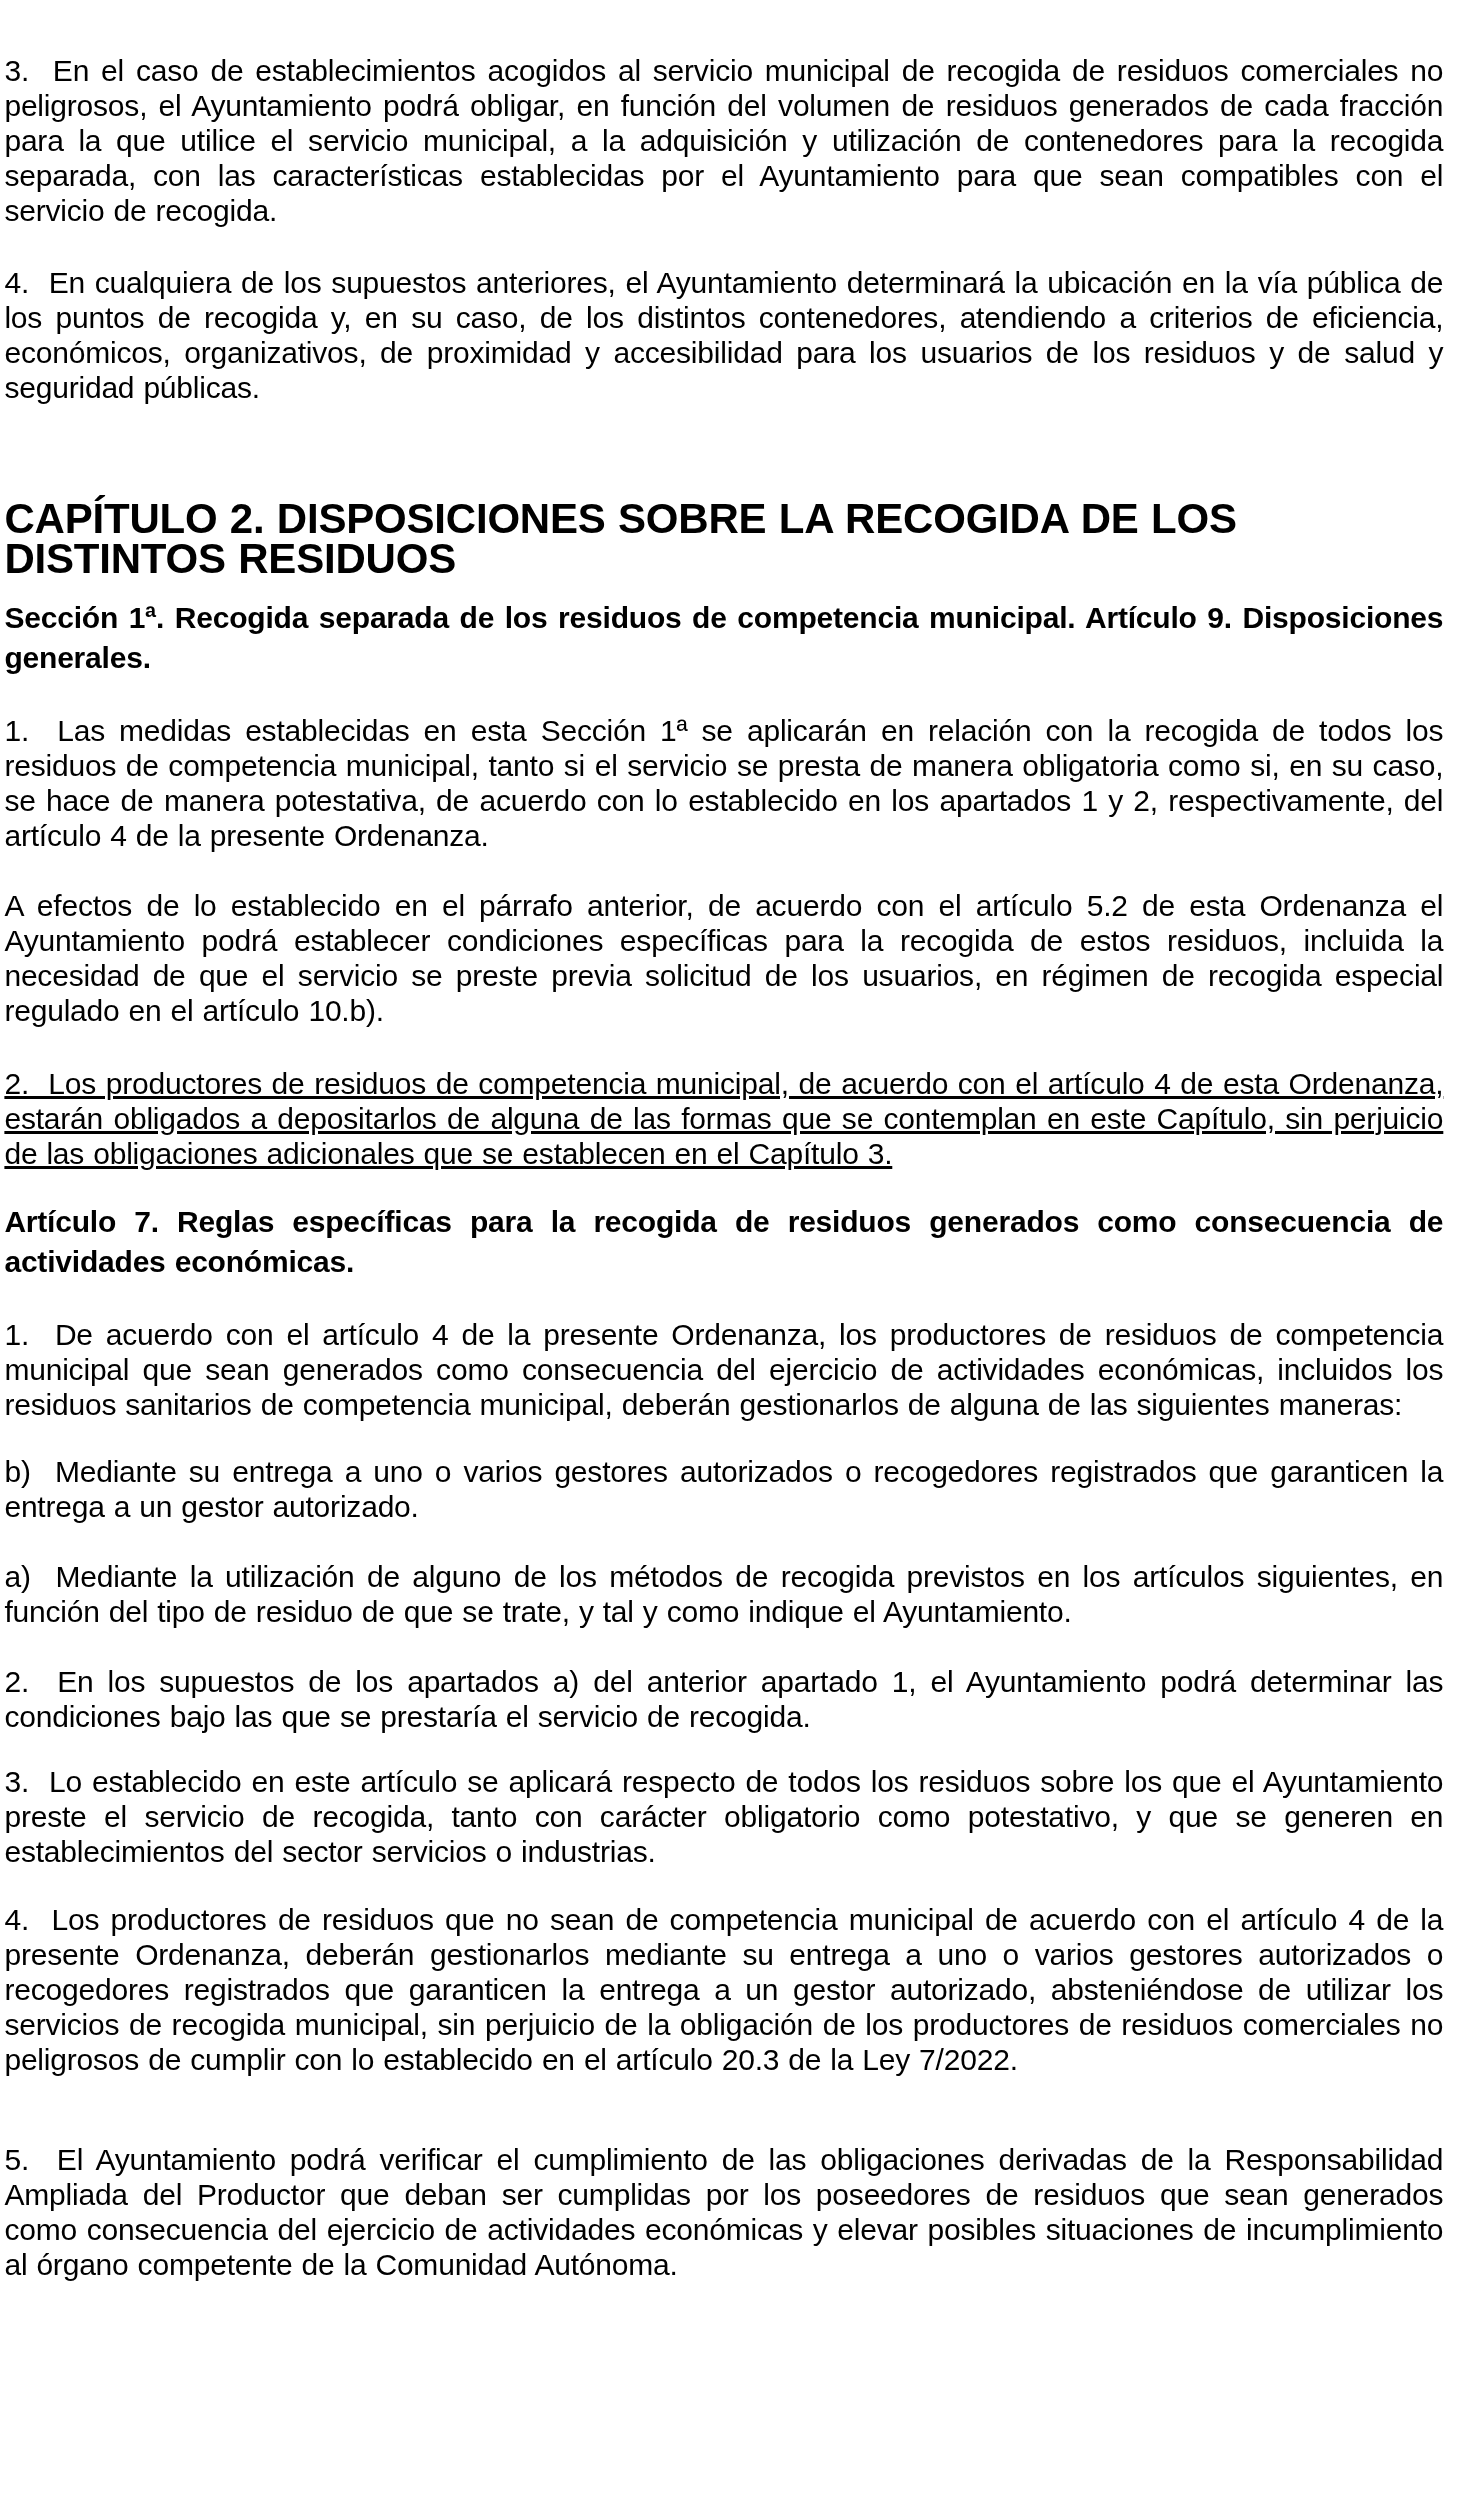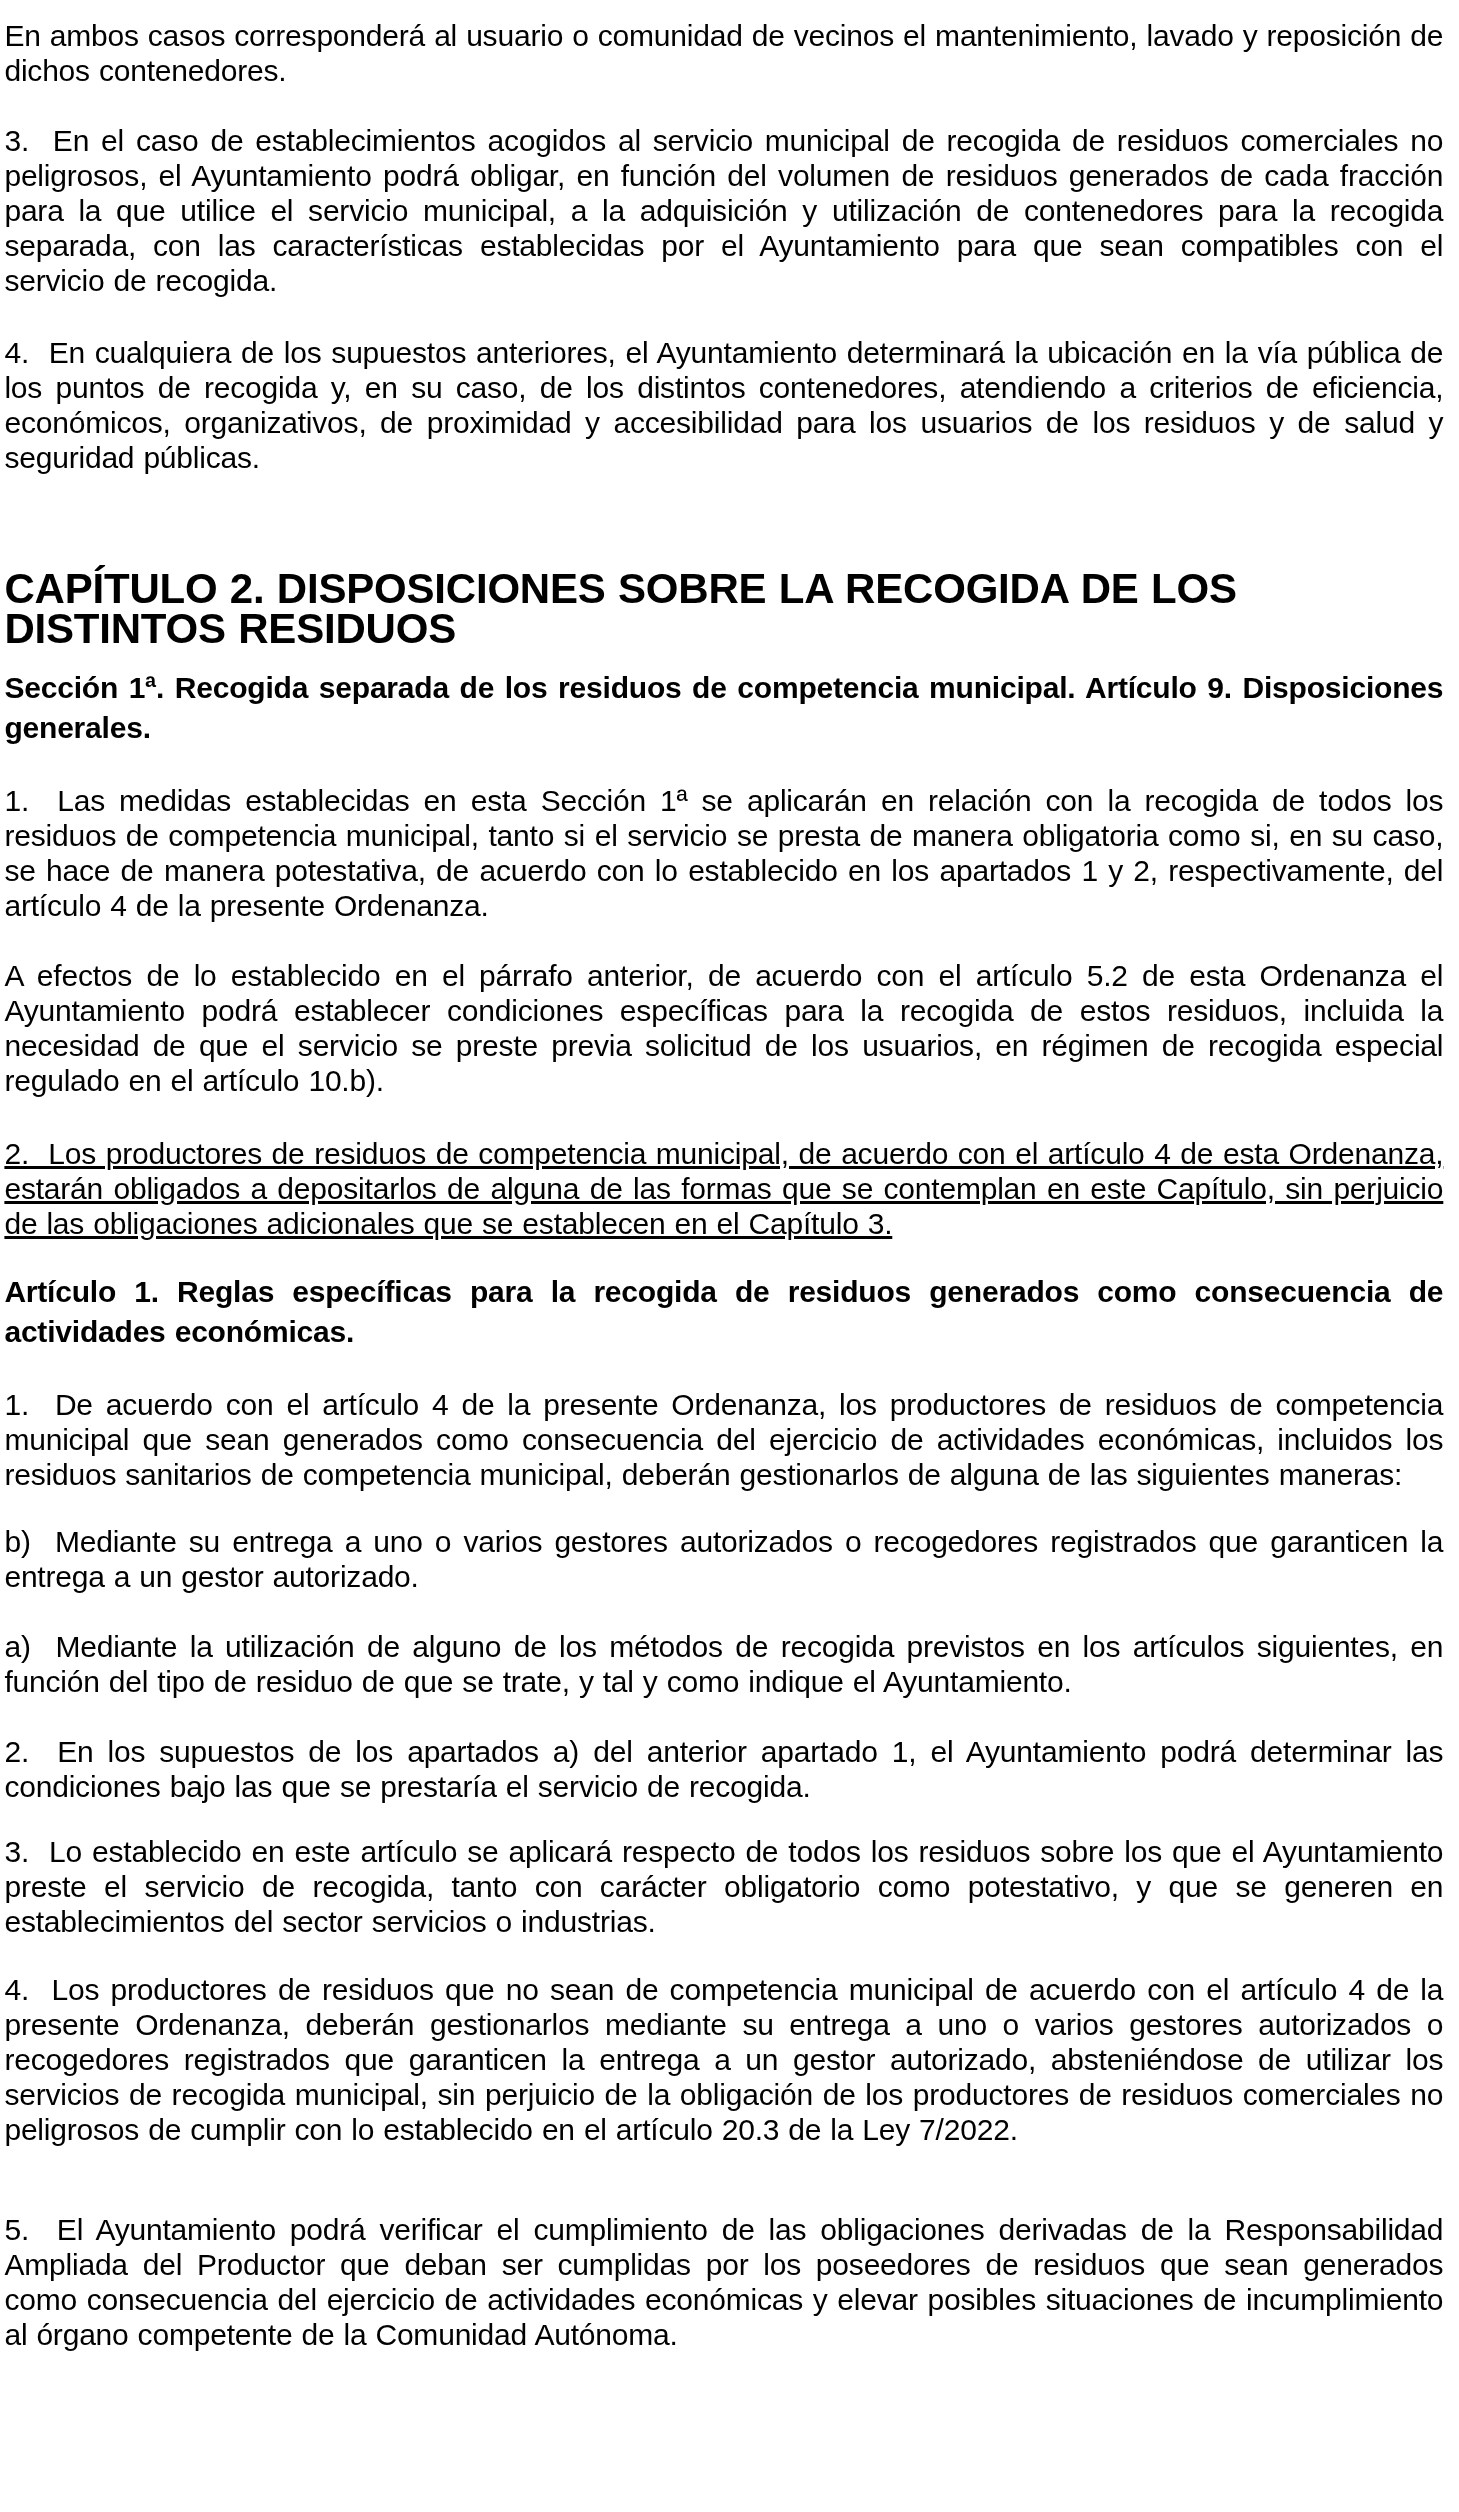--- a/index.html
+++ b/index.html
@@ -48,37 +48,36 @@
   .mt-36 { margin-top: 31.5px; }
   .mt-34 { margin-top: 30px; }
   .mt-38 { margin-top: 33px; }
   .mt-54 { margin-top: 65px; }
 </style>
 </head>
 <body>
 
 <div class="page">
 
-  <p class="block paragraph">En ambos casos corresponderá al usuario o comunidad de vecinos el mantenimiento, lavado y reposición de dichos contenedores.</p>
 
   <p class="block paragraph mt-40">3.&nbsp; En el caso de establecimientos acogidos al servicio municipal de recogida de residuos comerciales no peligrosos, el Ayuntamiento podrá obligar, en función del volumen de residuos generados de cada fracción para la que utilice el servicio municipal, a la adquisición y utilización de contenedores para la recogida separada, con las características establecidas por el Ayuntamiento para que sean compatibles con el servicio de recogida.</p>
 
   <p class="block paragraph mt-42">4.&nbsp; En cualquiera de los supuestos anteriores, el Ayuntamiento determinará la ubicación en la vía pública de los puntos de recogida y, en su caso, de los distintos contenedores, atendiendo a criterios de eficiencia, económicos, organizativos, de proximidad y accesibilidad para los usuarios de los residuos y de salud y seguridad públicas.</p>
 
   <h1 class="block heading chapter-heading">CAPÍTULO 2. DISPOSICIONES SOBRE LA RECOGIDA DE LOS DISTINTOS RESIDUOS</h1>
 
   <h2 class="block heading section-heading">Sección 1ª. Recogida separada de los residuos de competencia municipal. Artículo 9. Disposiciones generales.</h2>
 
   <p class="block paragraph mt-32">1.&nbsp; Las medidas establecidas en esta Sección 1ª se aplicarán en relación con la recogida de todos los residuos de competencia municipal, tanto si el servicio se presta de manera obligatoria como si, en su caso, se hace de manera potestativa, de acuerdo con lo establecido en los apartados 1 y 2, respectivamente, del artículo 4 de la presente Ordenanza.</p>
 
   <p class="block paragraph mt-40">A efectos de lo establecido en el párrafo anterior, de acuerdo con el artículo 5.2 de esta Ordenanza el Ayuntamiento podrá establecer condiciones específicas para la recogida de estos residuos, incluida la necesidad de que el servicio se preste previa solicitud de los usuarios, en régimen de recogida especial regulado en el artículo 10.b).</p>
 
   <p class="block paragraph mt-44">2.&nbsp; Los productores de residuos de competencia municipal, de acuerdo con el artículo 4 de esta Ordenanza, estarán obligados a depositarlos de alguna de las formas que se contemplan en este Capítulo, sin perjuicio de las obligaciones adicionales que se establecen en el Capítulo 3.</p>
 
-  <h2 class="block heading article-heading">Artículo 1. Reglas específicas para la recogida de residuos generados como consecuencia de actividades económicas.</h2>
+  <h2 class="block heading article-heading">Artículo 7. Reglas específicas para la recogida de residuos generados como consecuencia de actividades económicas.</h2>
 
   <p class="block paragraph mt-32">1.&nbsp; De acuerdo con el artículo 4 de la presente Ordenanza, los productores de residuos de competencia municipal que sean generados como consecuencia del ejercicio de actividades económicas, incluidos los residuos sanitarios de competencia municipal, deberán gestionarlos de alguna de las siguientes maneras:</p>
 
   <p class="block paragraph mt-36">b)&nbsp; Mediante su entrega a uno o varios gestores autorizados o recogedores registrados que garanticen la entrega a un gestor autorizado.</p>
 
   <p class="block paragraph mt-40">a)&nbsp; Mediante la utilización de alguno de los métodos de recogida previstos en los artículos siguientes, en función del tipo de residuo de que se trate, y tal y como indique el Ayuntamiento.</p>
 
   <p class="block paragraph mt-40">2.&nbsp; En los supuestos de los apartados a) del anterior apartado 1, el Ayuntamiento podrá determinar las condiciones bajo las que se prestaría el servicio de recogida.</p>
 
   <p class="block paragraph mt-34">3.&nbsp; Lo establecido en este artículo se aplicará respecto de todos los residuos sobre los que el Ayuntamiento preste el servicio de recogida, tanto con carácter obligatorio como potestativo, y que se generen en establecimientos del sector servicios o industrias.</p>

